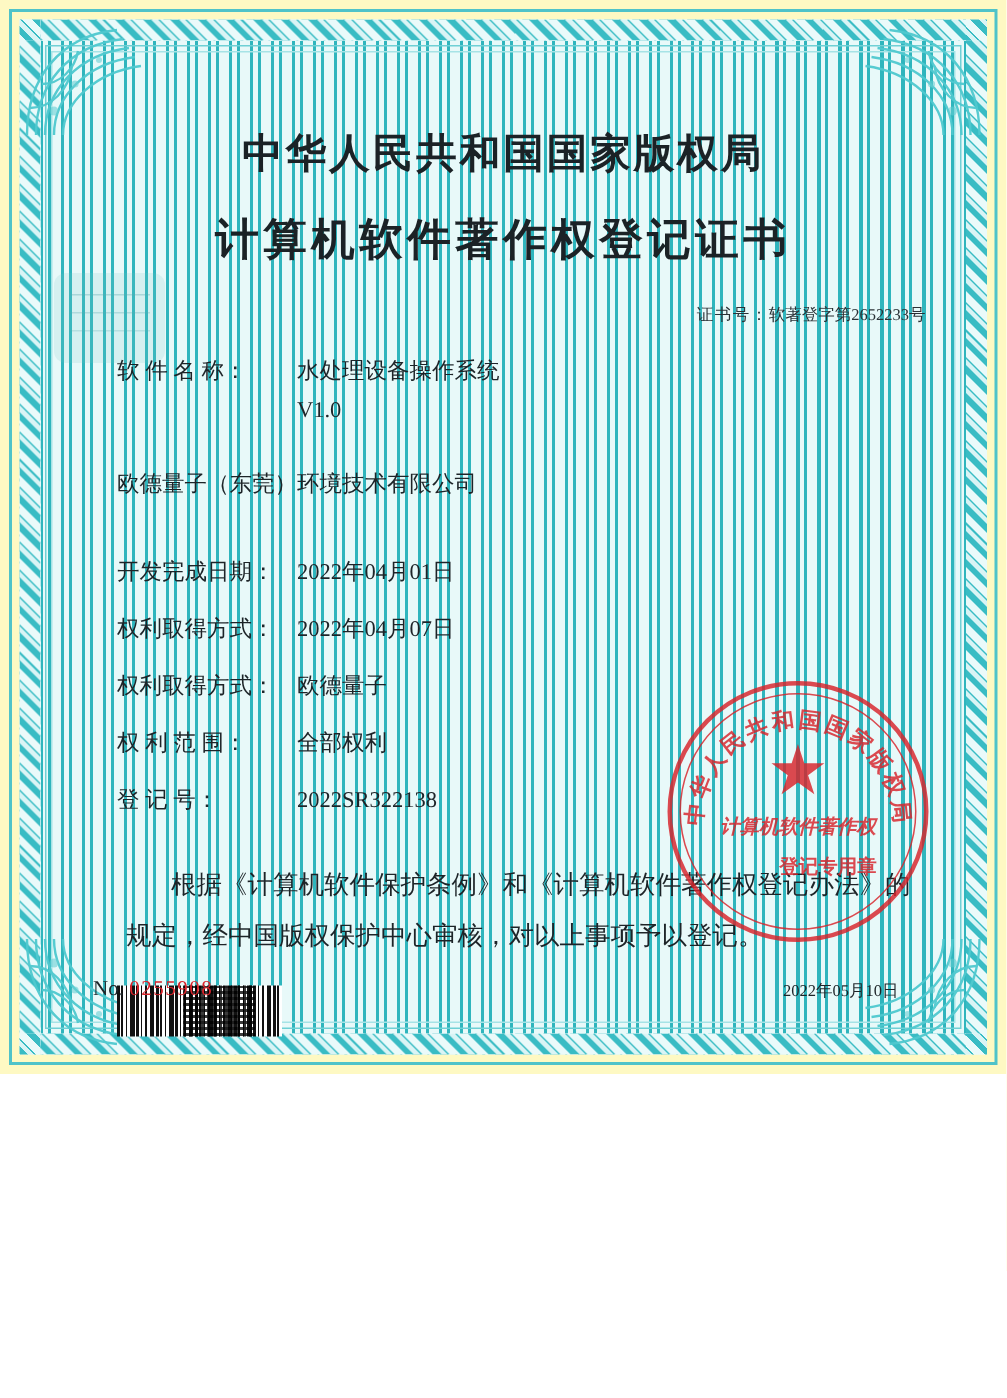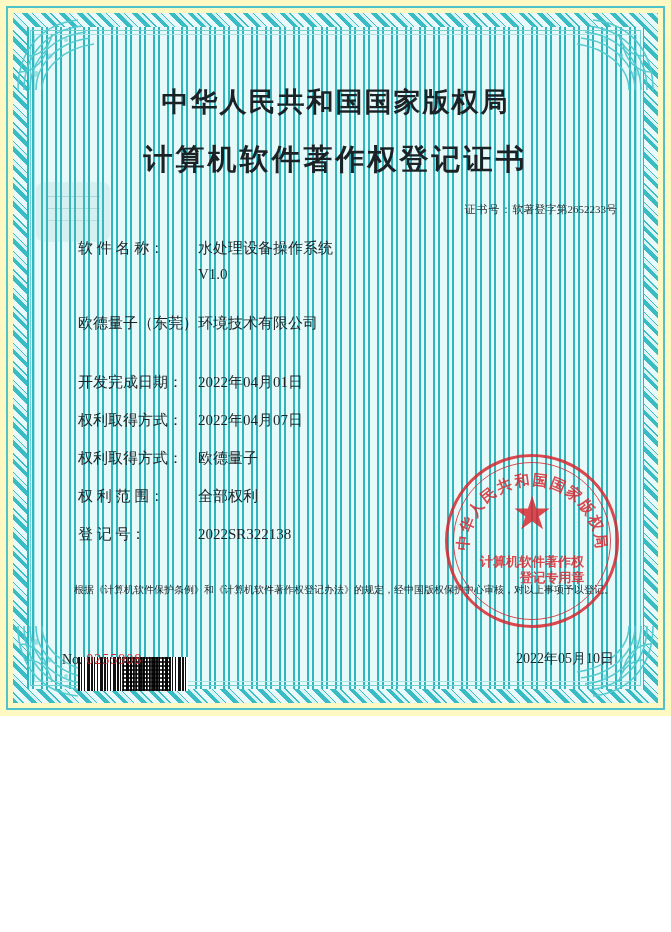--- a/index.html
+++ b/index.html
@@ -130,25 +130,26 @@
     flex: 1;
     font-family: "Liberation Serif", serif;
   }
   .row .val .line2 { display: block; font-family: "Liberation Serif", serif; }
 
   .gap-lg { height: 30px; }
   .gap-md { height: 20px; }
 
   .para {
     margin-top: 26px;
-    font-size: 10px;
+    font-size: 17px;
     line-height: 34px;
     color: #1d2428;
     text-indent: 30px;
     padding-right: 8px;
+    padding-left: 40px;
   }
 
   
   .barcode {
     position: absolute;
     left: 78px;
     top: 657px;
     width: 110px;
     height: 34px;
     background: repeating-linear-gradient(90deg,
@@ -208,41 +209,41 @@
     font-family: "DejaVu Serif", serif;
   }
   .seal .l1, .seal .l2 {
     position: absolute;
     width: 100%;
     text-align: center;
     font-size: 13px;
     font-weight: bold;
     font-family: "DejaVu Serif", serif;
   }
-  .seal .l1 { top: 96px; }
+  .seal .l1 { top: 85px; font-style: italic; }
   .seal .l2 { top: 112px; padding-left: 20px; }
 
   
   .footer-no {
     position: absolute;
     left: 62px;
     bottom: 48px;
     font-size: 14px;
     color: #1d2428;
     font-family: "Liberation Serif", serif;
   }
   .footer-no .num {
     color: #d8232a;
     letter-spacing: 1px;
   }
   .footer-date {
     position: absolute;
-    right: 57px;
+    right: 72px;
     bottom: 48px;
-    font-size: 14px;
+    font-size: 11px;
     color: #1d2428;
   }
 
   
   .watermark {
     position: absolute;
     left: 36px;
     top: 182px;
     width: 74px;
     height: 60px;

